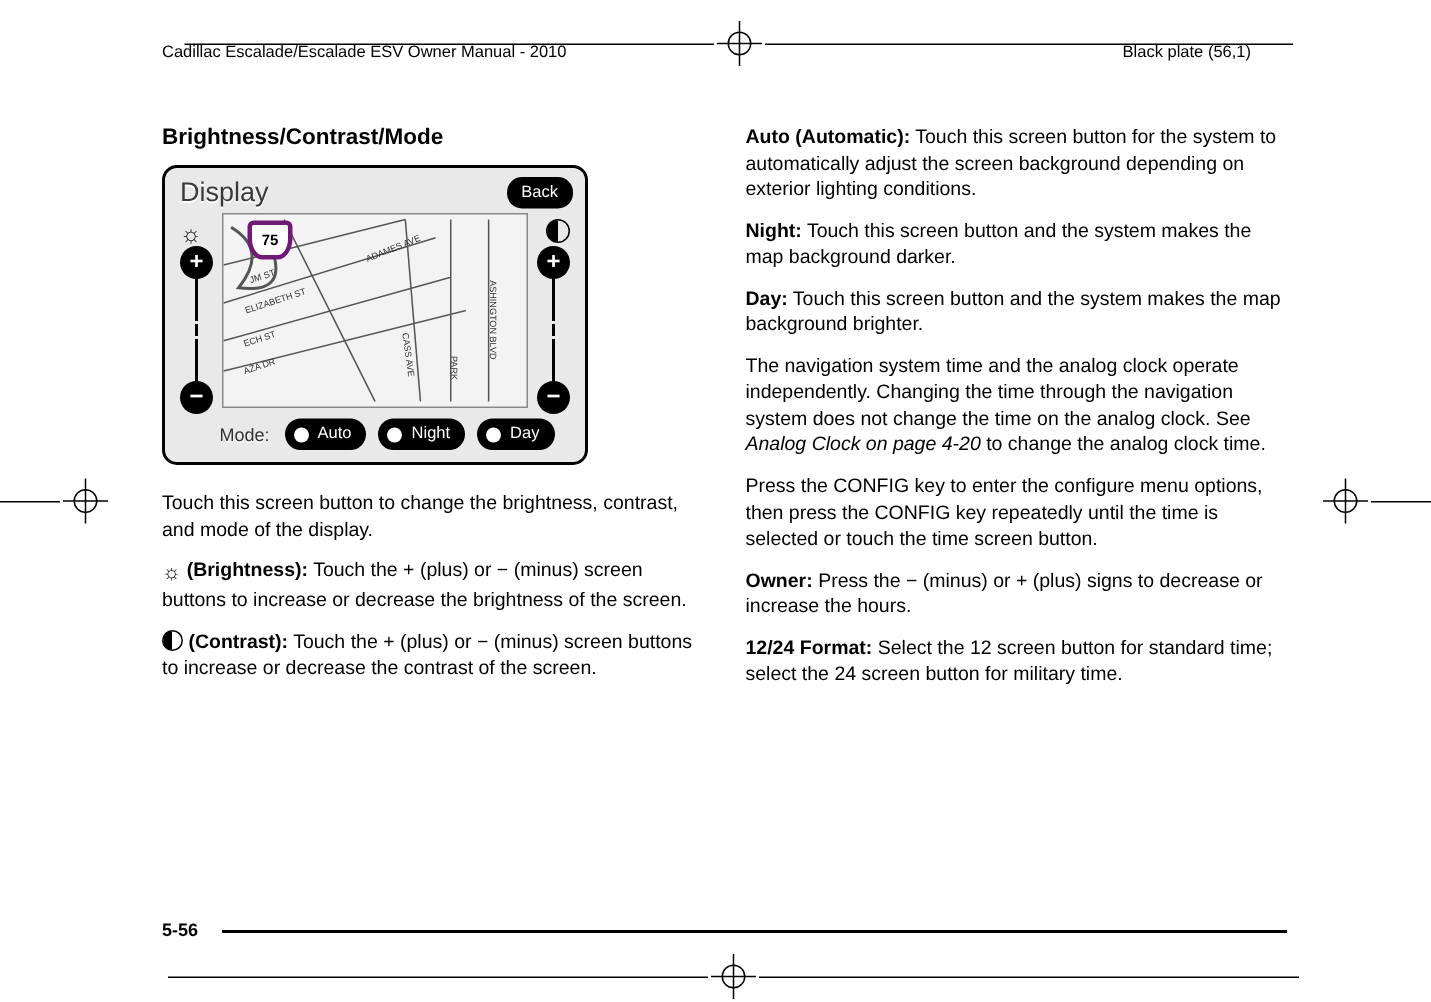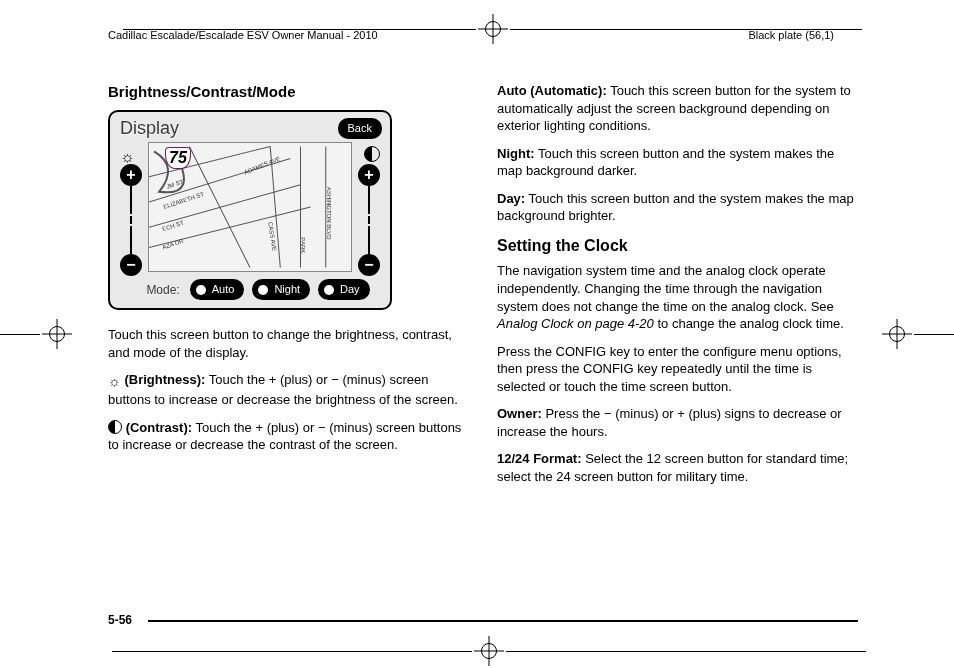--- a/index.html
+++ b/index.html
@@ -87,24 +87,24 @@
   .mode-label{ color:#333; text-shadow:0 1px 0 #fff; margin-right:2px;}
   .pill { background:#000;color:#fff;border-radius:12px;padding:3px 10px 3px 6px;display:flex;align-items:center;gap:6px;font-size:11px; }
   .pill .dot{ width:10px;height:10px;border-radius:50%;background:#fff;display:inline-block; }
   .map {
     position:absolute; left:38px; right:38px; top:30px; bottom:36px;
     background:#f3f3f3; border:1px solid #888;
   }
   .map svg { width:100%; height:100%; }
   .shield {
     position:absolute; left:16px; top:4px;
-    width:24px;height:20px;background:#fff;border:1px solid #701a75;
+    width:24px;height:20px;background:#fff;border:3px solid #701a75;
     border-radius: 4px 4px 10px 10px / 4px 4px 14px 14px;
     display:flex;align-items:center;justify-content:center;
-    font-size:16px;font-weight:bold;font-style:italic;
+    font-size:10px;font-weight:bold;
   }
   .street { font-size:6px; fill:#333; }
   .sym { font-size: 14px; display:inline-block; vertical-align:-2px; }
   .contrast-sym {
     display:inline-block;width:12px;height:12px;border:1px solid #000;border-radius:50%;
     background:linear-gradient(90deg,#000 50%,#fff 50%);
     vertical-align:-2px;
   }
 </style>
 </head>
@@ -231,21 +231,20 @@
     </p>
     <p>
       <span class="b">Night:</span>
       <span>Touch this screen button and the system makes the map background darker.</span>
     </p>
     <p>
       <span class="b">Day:</span>
       <span>Touch this screen button and the system makes the map background brighter.</span>
     </p>
 
-    <h3>Setting the Clock</h3>
 
     <p>
       <span>The navigation system time and the analog clock operate independently. Changing the time through the navigation system does not change the time on the analog clock. See </span><span class="i">Analog Clock on page 4‑20</span><span> to change the analog clock time.</span>
     </p>
     <p>Press the CONFIG key to enter the configure menu options, then press the CONFIG key repeatedly until the time is selected or touch the time screen button.</p>
 
     <p>
       <span class="b">Owner:</span>
       <span>Press the − (minus) or + (plus) signs to decrease or increase the hours.</span>
     </p>

